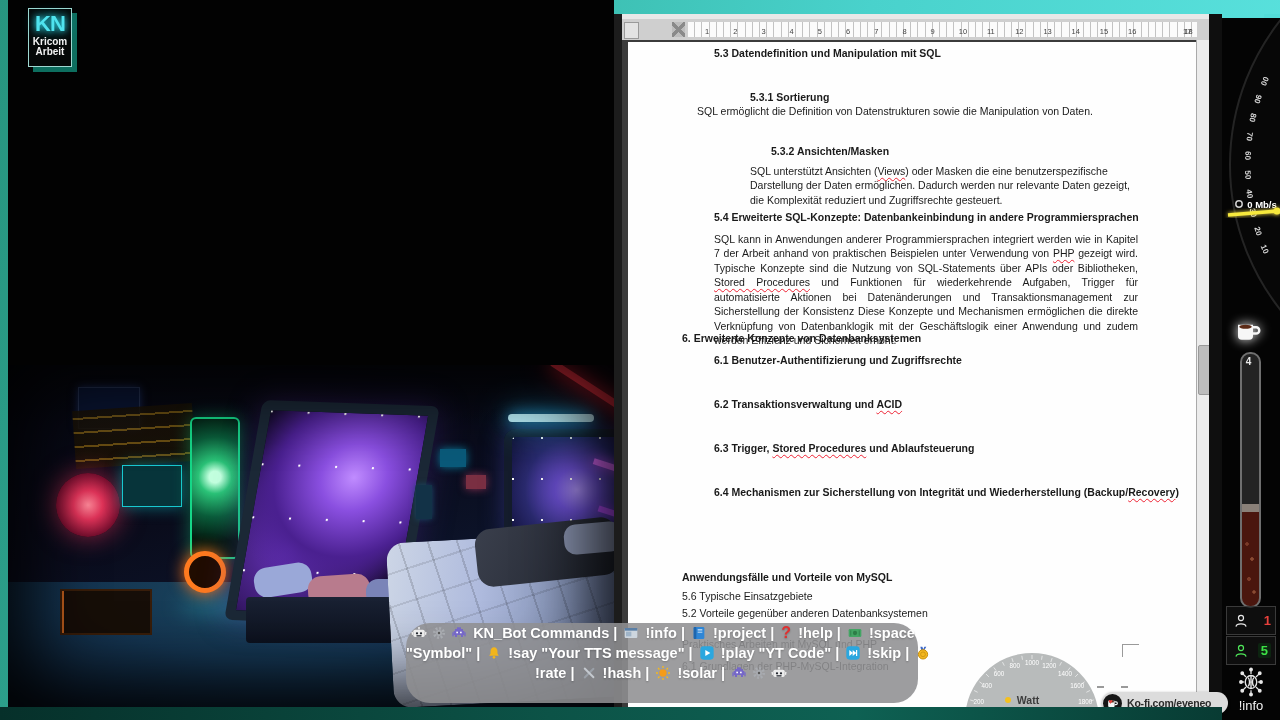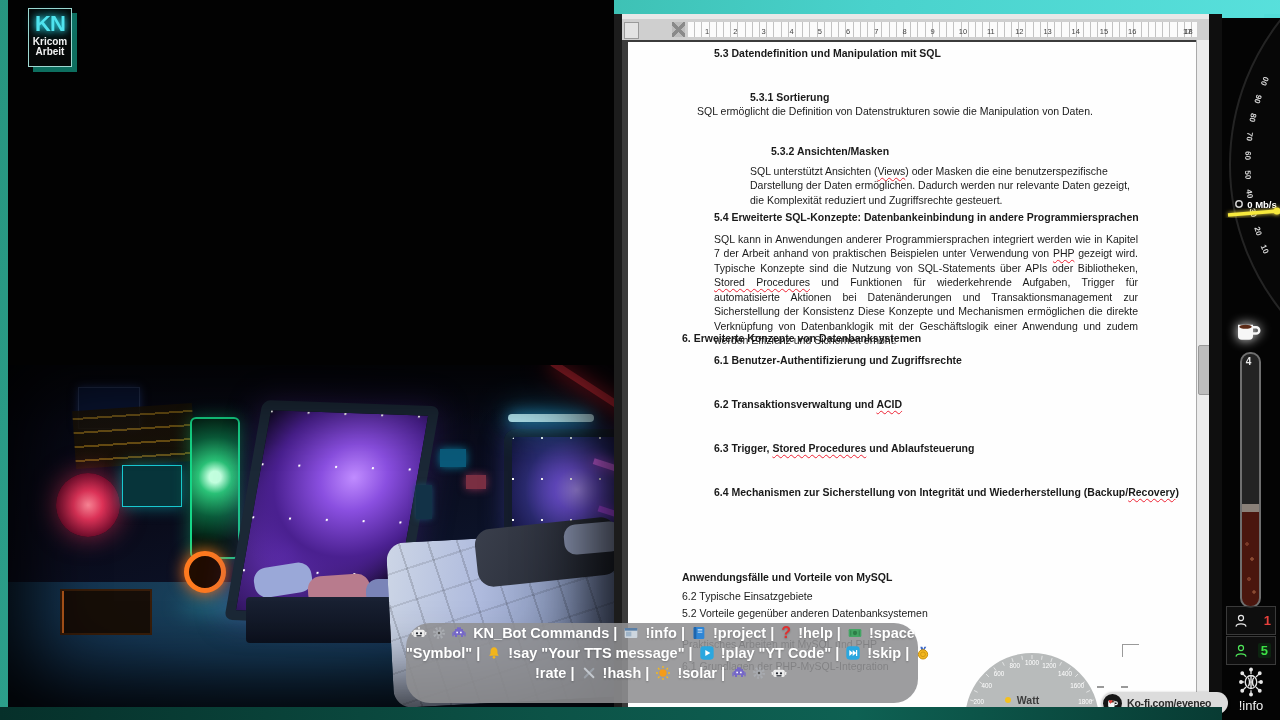--- a/index.html
+++ b/index.html
@@ -346,21 +346,21 @@
         <h4 class="b" style="left:122px;top:102px;margin-left:21px;">5.3.2 Ansichten/Masken</h4>
         <p style="left:122px;top:122px;width:382px;"><span>SQL unterstützt Ansichten (</span><span class="sq">Views</span><span>) oder Masken die eine benutzerspezifische Darstellung der Daten ermöglichen. Dadurch werden nur relevante Daten gezeigt, die Komplexität reduziert und Zugriffsrechte gesteuert.</span></p>
         <h4 class="b" style="left:86px;top:168px;">5.4 Erweiterte SQL-Konzepte: Datenbankeinbindung in andere Programmiersprachen</h4>
         <p style="left:86px;top:190px;width:424px;text-align:justify;"><span>SQL kann in Anwendungen anderer Programmiersprachen integriert werden wie in Kapitel 7 der Arbeit anhand von praktischen Beispielen unter Verwendung von </span><span class="sq">PHP</span><span> gezeigt wird. Typische Konzepte sind die Nutzung von SQL-Statements über APIs oder Bibliotheken, </span><span class="sq">Stored Procedures</span><span> und Funktionen für wiederkehrende Aufgaben, Trigger für automatisierte Aktionen bei Datenänderungen und Transaktionsmanagement zur Sicherstellung der Konsistenz Diese Konzepte und Mechanismen ermöglichen die direkte Verknüpfung von Datenbanklogik mit der Geschäftslogik einer Anwendung und zudem werden Effizienz und Sicherheit erhöht.</span></p>
         <h4 class="b" style="left:54px;top:289px;">6. Erweiterte Konzepte von Datenbanksystemen</h4>
         <h4 class="b" style="left:86px;top:311px;">6.1 Benutzer-Authentifizierung und Zugriffsrechte</h4>
         <h4 class="b" style="left:86px;top:355px;"><span>6.2 Transaktionsverwaltung und </span><span class="sq">ACID</span></h4>
         <h4 class="b" style="left:86px;top:399px;"><span>6.3 Trigger, </span><span class="sq">Stored Procedures</span><span> und Ablaufsteuerung</span></h4>
         <h4 class="b" style="left:86px;top:443px;"><span>6.4 Mechanismen zur Sicherstellung von Integrität und Wiederherstellung (Backup/</span><span class="sq">Recovery</span><span>)</span></h4>
         <h4 class="b small-t" style="left:54px;top:528px;">Anwendungsfälle und Vorteile von MySQL</h4>
-        <p class="small-t" style="left:54px;top:547px;">6.2 Typische Einsatzgebiete</p>
+        <p class="small-t" style="left:54px;top:547px;">5.6 Typische Einsatzgebiete</p>
         <p class="small-t" style="left:54px;top:564px;">5.2 Vorteile gegenüber anderen Datenbanksystemen</p>
         <p class="small-t" style="left:54px;top:595px;">Praktisches Arbeiten mit MySQL und PHP</p>
         <p class="small-t" style="left:54px;top:617px;">6.1 Grundlagen der PHP-MySQL-Integration</p>
         <div class="corner-mark"></div>
         <div class="dash1"></div>
         <div class="dash2"></div>
       </div>
 
     </div>
     <div class="gutter">

